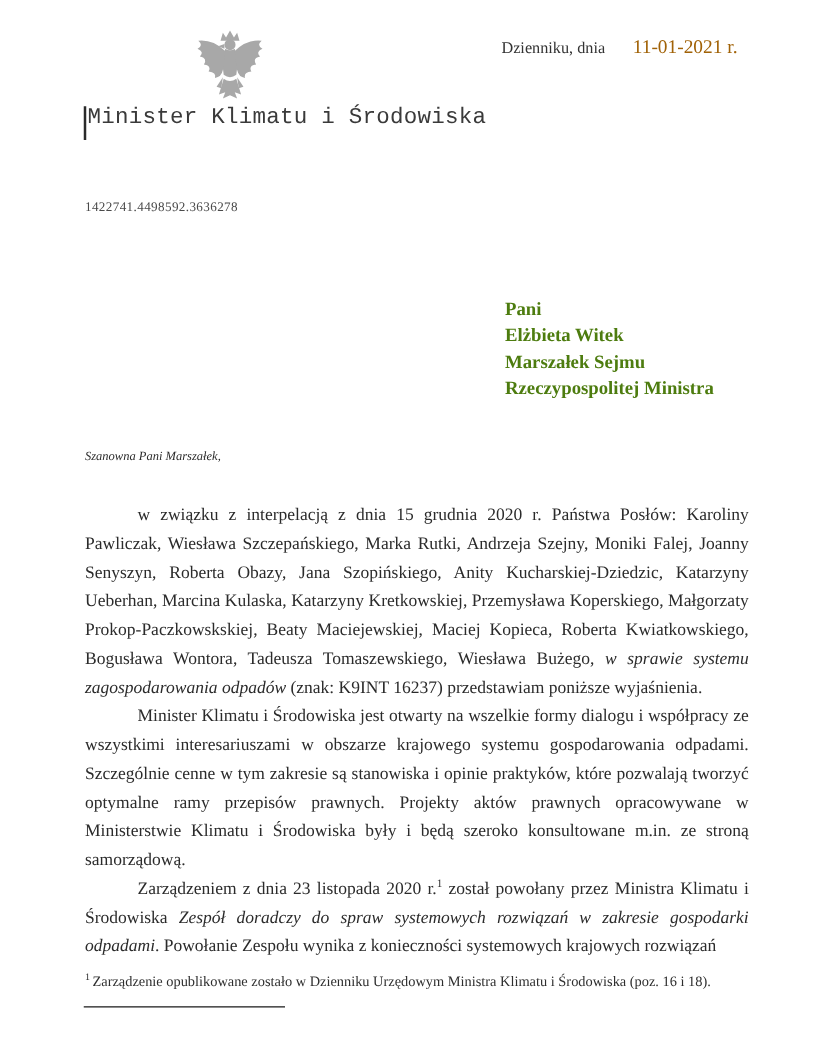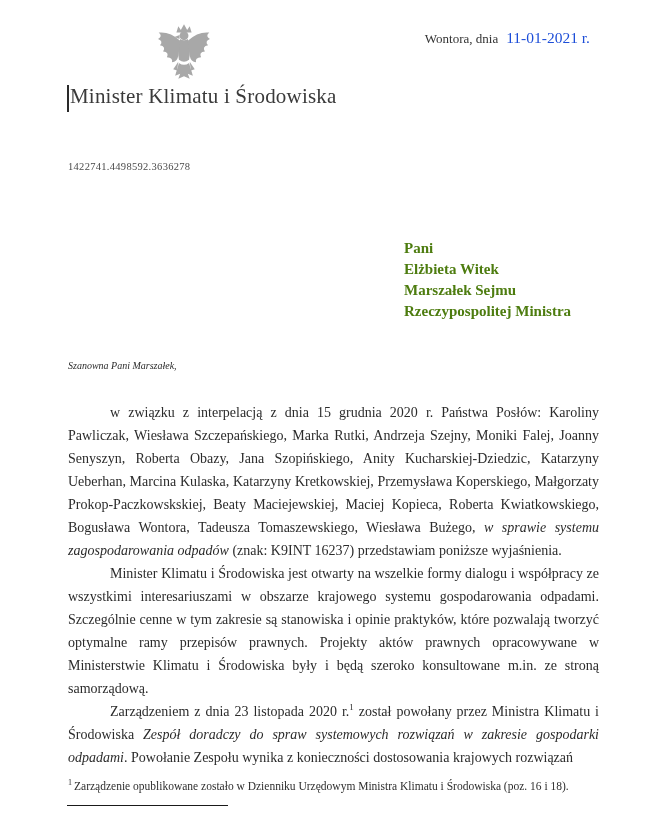--- a/index.html
+++ b/index.html
@@ -30,29 +30,29 @@
     top: 29px;
     right: 76px;
     white-space: nowrap;
   }
   .date-line .place {
     font-size: 13px;
     color: #333;
   }
   .date-line .date {
     font-size: 15.5px;
-    margin-left: 8px;
-    color: #1d4ed8;
+    margin-left: 22px;
+    color: #a16207;
   }
   .ministry-title {
     position: absolute;
     left: 70px;
     top: 84px;
-    font-family: Liberation Serif, serif;
-    font-size: 21px;
+    font-family: Liberation Mono, monospace;
+    font-size: 18px;
     letter-spacing: 0.2px;
     color: #3a3a3a;
     white-space: nowrap;
   }
   .caret {
     position: absolute;
     left: 67px;
     top: 85px;
     width: 2px;
     height: 27px;
@@ -158,42 +158,42 @@
 
         <path d="M51,64 L43,76 L49,78 Z"></path>
         <path d="M69,64 L77,76 L71,78 Z"></path>
 
         <path d="M52,66 Q60,72 68,66 L74,86 L66,83 L69,91 L60,87 L51,91 L54,83 L46,86 Z"></path>
       </g>
     </svg>
   </div>
 
   <div class="date-line">
-    <span class="place">Wontora, dnia</span><span class="date">11-01-2021 r.</span>
+    <span class="place">Dzienniku, dnia</span><span class="date">11-01-2021 r.</span>
   </div>
 
   <div class="caret"></div>
 
   <div class="ministry-title">Minister Klimatu i Środowiska</div>
 
   <div class="document-id">1422741.4498592.3636278</div>
 
   <div class="recipient">
     <div>Pani</div>
     <div>Elżbieta Witek</div>
     <div>Marszałek Sejmu</div>
     <div>Rzeczypospolitej Ministra</div>
   </div>
 
   <div class="salutation">Szanowna Pani Marszałek,</div>
 
   <div class="body-text">
       <p><span>w związku z interpelacją z dnia 15 grudnia 2020 r. Państwa Posłów: Karoliny Pawliczak, Wiesława Szczepańskiego, Marka Rutki, Andrzeja Szejny, Moniki Falej, Joanny Senyszyn, Roberta Obazy, Jana Szopińskiego, Anity Kucharskiej-Dziedzic, Katarzyny Ueberhan, Marcina Kulaska, Katarzyny Kretkowskiej, Przemysława Koperskiego, Małgorzaty Prokop-Paczkowskskiej, Beaty Maciejewskiej, Maciej Kopieca, Roberta Kwiatkowskiego, Bogusława Wontora, Tadeusza Tomaszewskiego, Wiesława Bużego, </span><span class="it">w sprawie systemu zagospodarowania odpadów</span><span> (znak: K9INT 16237) przedstawiam poniższe wyjaśnienia.</span></p>
       <p><span>Minister Klimatu i Środowiska jest otwarty na wszelkie formy dialogu i współpracy ze wszystkimi interesariuszami w obszarze krajowego systemu gospodarowania odpadami. Szczególnie cenne w tym zakresie są stanowiska i opinie praktyków, które pozwalają tworzyć optymalne ramy przepisów prawnych. Projekty aktów prawnych opracowywane w Ministerstwie Klimatu i Środowiska były i będą szeroko konsultowane m.in. ze stroną samorządową.</span></p>
-      <p><span>Zarządzeniem z dnia 23 listopada 2020 r.</span><sup>1</sup><span> został powołany przez Ministra Klimatu i Środowiska </span><span class="it">Zespół doradczy do spraw systemowych rozwiązań w zakresie gospodarki odpadami</span><span>. Powołanie Zespołu wynika z konieczności dostosowania krajowych rozwiązań</span></p>
+      <p><span>Zarządzeniem z dnia 23 listopada 2020 r.</span><sup>1</sup><span> został powołany przez Ministra Klimatu i Środowiska </span><span class="it">Zespół doradczy do spraw systemowych rozwiązań w zakresie gospodarki odpadami</span><span>. Powołanie Zespołu wynika z konieczności systemowych krajowych rozwiązań</span></p>
     </div>
 
   <div class="footnote-rule"></div>
   <div class="footnote">
     <sup>1</sup><span>Zarządzenie opublikowane zostało w Dzienniku Urzędowym Ministra Klimatu i Środowiska (poz. 16 i 18).</span>
   </div>
 
 </div>
 
 </body></html>

